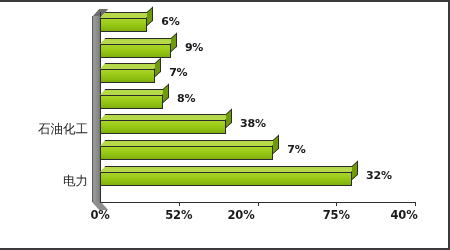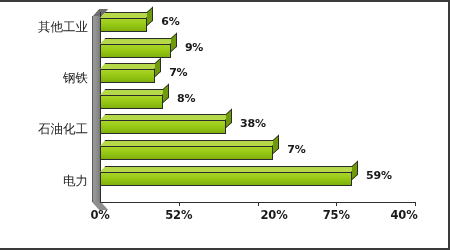--- a/index.html
+++ b/index.html
@@ -204,34 +204,32 @@
       <div class="bar-row" style="top: 144px;">
         <div class="bar-body" style="left: 100px; width: 173.25px;"></div>
         <div class="bar-top" style="left: 100px; width: 173.25px;"></div>
         <div class="bar-side" style="left: 273.25px;"></div>
         <div class="bar-label" style="left: 287.25px;">7%</div>
       </div>
       <div class="bar-row" style="top: 169.6px;">
         <div class="bar-body" style="left: 100px; width: 252px;"></div>
         <div class="bar-top" style="left: 100px; width: 252px;"></div>
         <div class="bar-side" style="left: 352px;"></div>
-        <div class="bar-label" style="left: 366px;">59%</div>
+        <div class="bar-label" style="left: 366px;">32%</div>
       </div>
     </div>
   <div id="cats-layer" class="cat-label-wrap">
-      <div class="cat-label-item" style="top: 17px;">其他工业</div>
-      <div class="cat-label-item" style="top: 68.2px;">钢铁</div>
       <div class="cat-label-item" style="top: 119.4px;">石油化工</div>
       <div class="cat-label-item" style="top: 170.6px;">电力</div>
     </div>
   <div id="xaxis-layer">
       <div class="xtick-label" style="left: 100px;">0%</div>
       <div class="xtick-mark" style="left: 178.75px;"></div>
       <div class="xtick-label" style="left: 178.75px;">52%</div>
       <div class="xtick-mark" style="left: 257.5px;"></div>
-      <div class="xtick-label" style="left: 274px;">20%</div>
+      <div class="xtick-label" style="left: 241px;">20%</div>
       <div class="xtick-mark" style="left: 336.25px;"></div>
       <div class="xtick-label" style="left: 336.25px;">75%</div>
       <div class="xtick-mark" style="left: 415px;"></div>
       <div class="xtick-label" style="left: 404px;">40%</div>
     </div>
 
 </div>
 
 </body></html>

